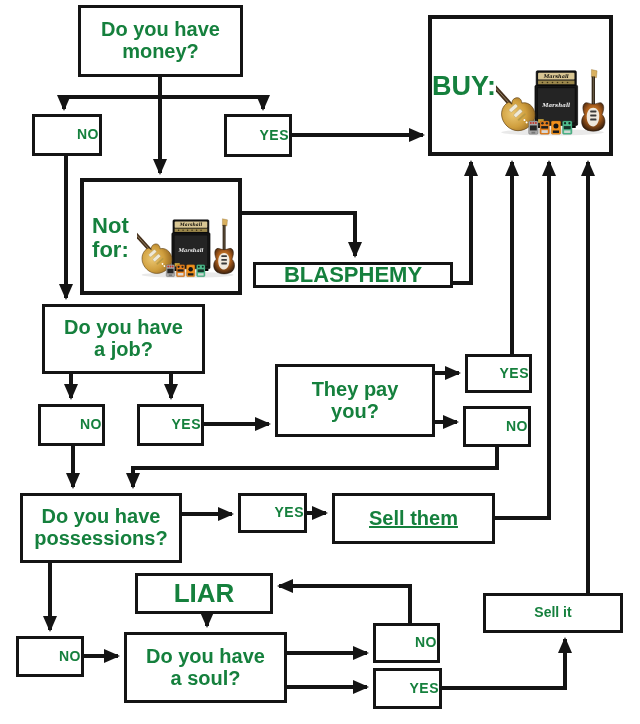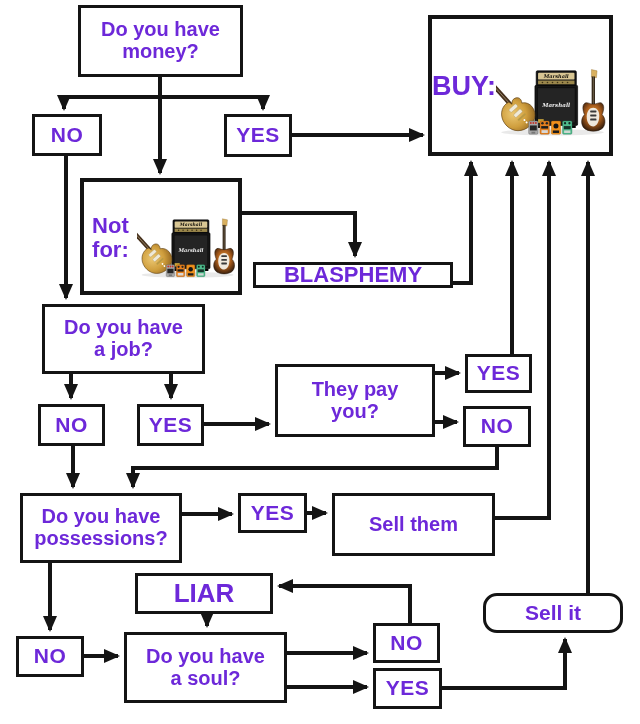--- a/index.html
+++ b/index.html
@@ -1,51 +1,51 @@
 <!DOCTYPE html>
 <html><head>
 <meta charset="utf-8">
 <style>
   html,body{margin:0;padding:0;background:#fff;}
   .canvas{position:relative;width:640px;height:724px;background:#fff;overflow:hidden;
-          font-family:"Liberation Sans","DejaVu Sans",sans-serif;color:#6d28d9;}
+          font-family:"Liberation Sans","DejaVu Sans",sans-serif;color:#15803d;}
   .wires{position:absolute;left:0;top:0;width:640px;height:724px;}
   .node{position:absolute;box-sizing:border-box;background:#fff;border:3px solid #141414;
         display:flex;align-items:center;justify-content:center;text-align:center;
         font-weight:700;line-height:1.08;}
   .node .lbl{white-space:pre-line;}
   .big{font-size:20px;}
-  .ans{font-size:21px;letter-spacing:.5px;}
+  .ans{font-size:14px;letter-spacing:.5px;justify-content:flex-end;}
   .gearbox{flex-direction:row;justify-content:flex-start;border-width:4px;}
   .gear-title{font-weight:700;}
   .buy-title{font-size:27px;margin-top:2px;}
   .notfor-title{font-size:22px;margin-top:3px;}
   .gear-art{display:block;}
   
   #n-money{left:78px;top:5px;width:165px;height:72px;}
   #n-money-no{left:32px;top:114px;width:70px;height:42px;}
   #n-money-yes{left:224px;top:114px;width:68px;height:43px;}
   #n-buy{left:428px;top:15px;width:185px;height:141px;}
   #n-notfor{left:80px;top:178px;width:162px;height:117px;}
   #n-blasphemy{left:253px;top:262px;width:200px;height:26px;font-size:22px;}
   #n-job{left:42px;top:304px;width:163px;height:70px;}
   #n-job-no{left:38px;top:404px;width:67px;height:42px;}
   #n-job-yes{left:137px;top:404px;width:67px;height:42px;}
   #n-pay{left:275px;top:364px;width:160px;height:73px;}
   #n-pay-yes{left:465px;top:354px;width:67px;height:39px;}
   #n-pay-no{left:463px;top:406px;width:68px;height:41px;}
   #n-poss{left:20px;top:493px;width:162px;height:70px;}
   #n-poss-yes{left:238px;top:493px;width:69px;height:40px;}
-  #n-sellthem{left:332px;top:493px;width:163px;height:63px;}
+  #n-sellthem{left:332px;top:493px;width:163px;height:51px;text-decoration:underline;}
   #n-liar{left:135px;top:573px;width:138px;height:41px;font-size:26px;}
   #n-soul-no-in{left:16px;top:636px;width:68px;height:41px;}
   #n-soul{left:124px;top:632px;width:163px;height:71px;}
   #n-soul-no{left:373px;top:623px;width:67px;height:40px;}
   #n-soul-yes{left:373px;top:668px;width:69px;height:41px;}
-  #n-sellit{left:483px;top:593px;width:140px;height:40px;font-size:21px;border-radius:14px;}
+  #n-sellit{left:483px;top:593px;width:140px;height:40px;font-size:14px;}
 </style>
 </head>
 <body>
 
 <div class="canvas">
 
   <svg width="0" height="0" style="position:absolute" aria-hidden="true">
     <defs>
       <radialGradient id="gGold" cx="40%" cy="38%" r="75%">
         <stop offset="0%" stop-color="#ecc873"></stop>

